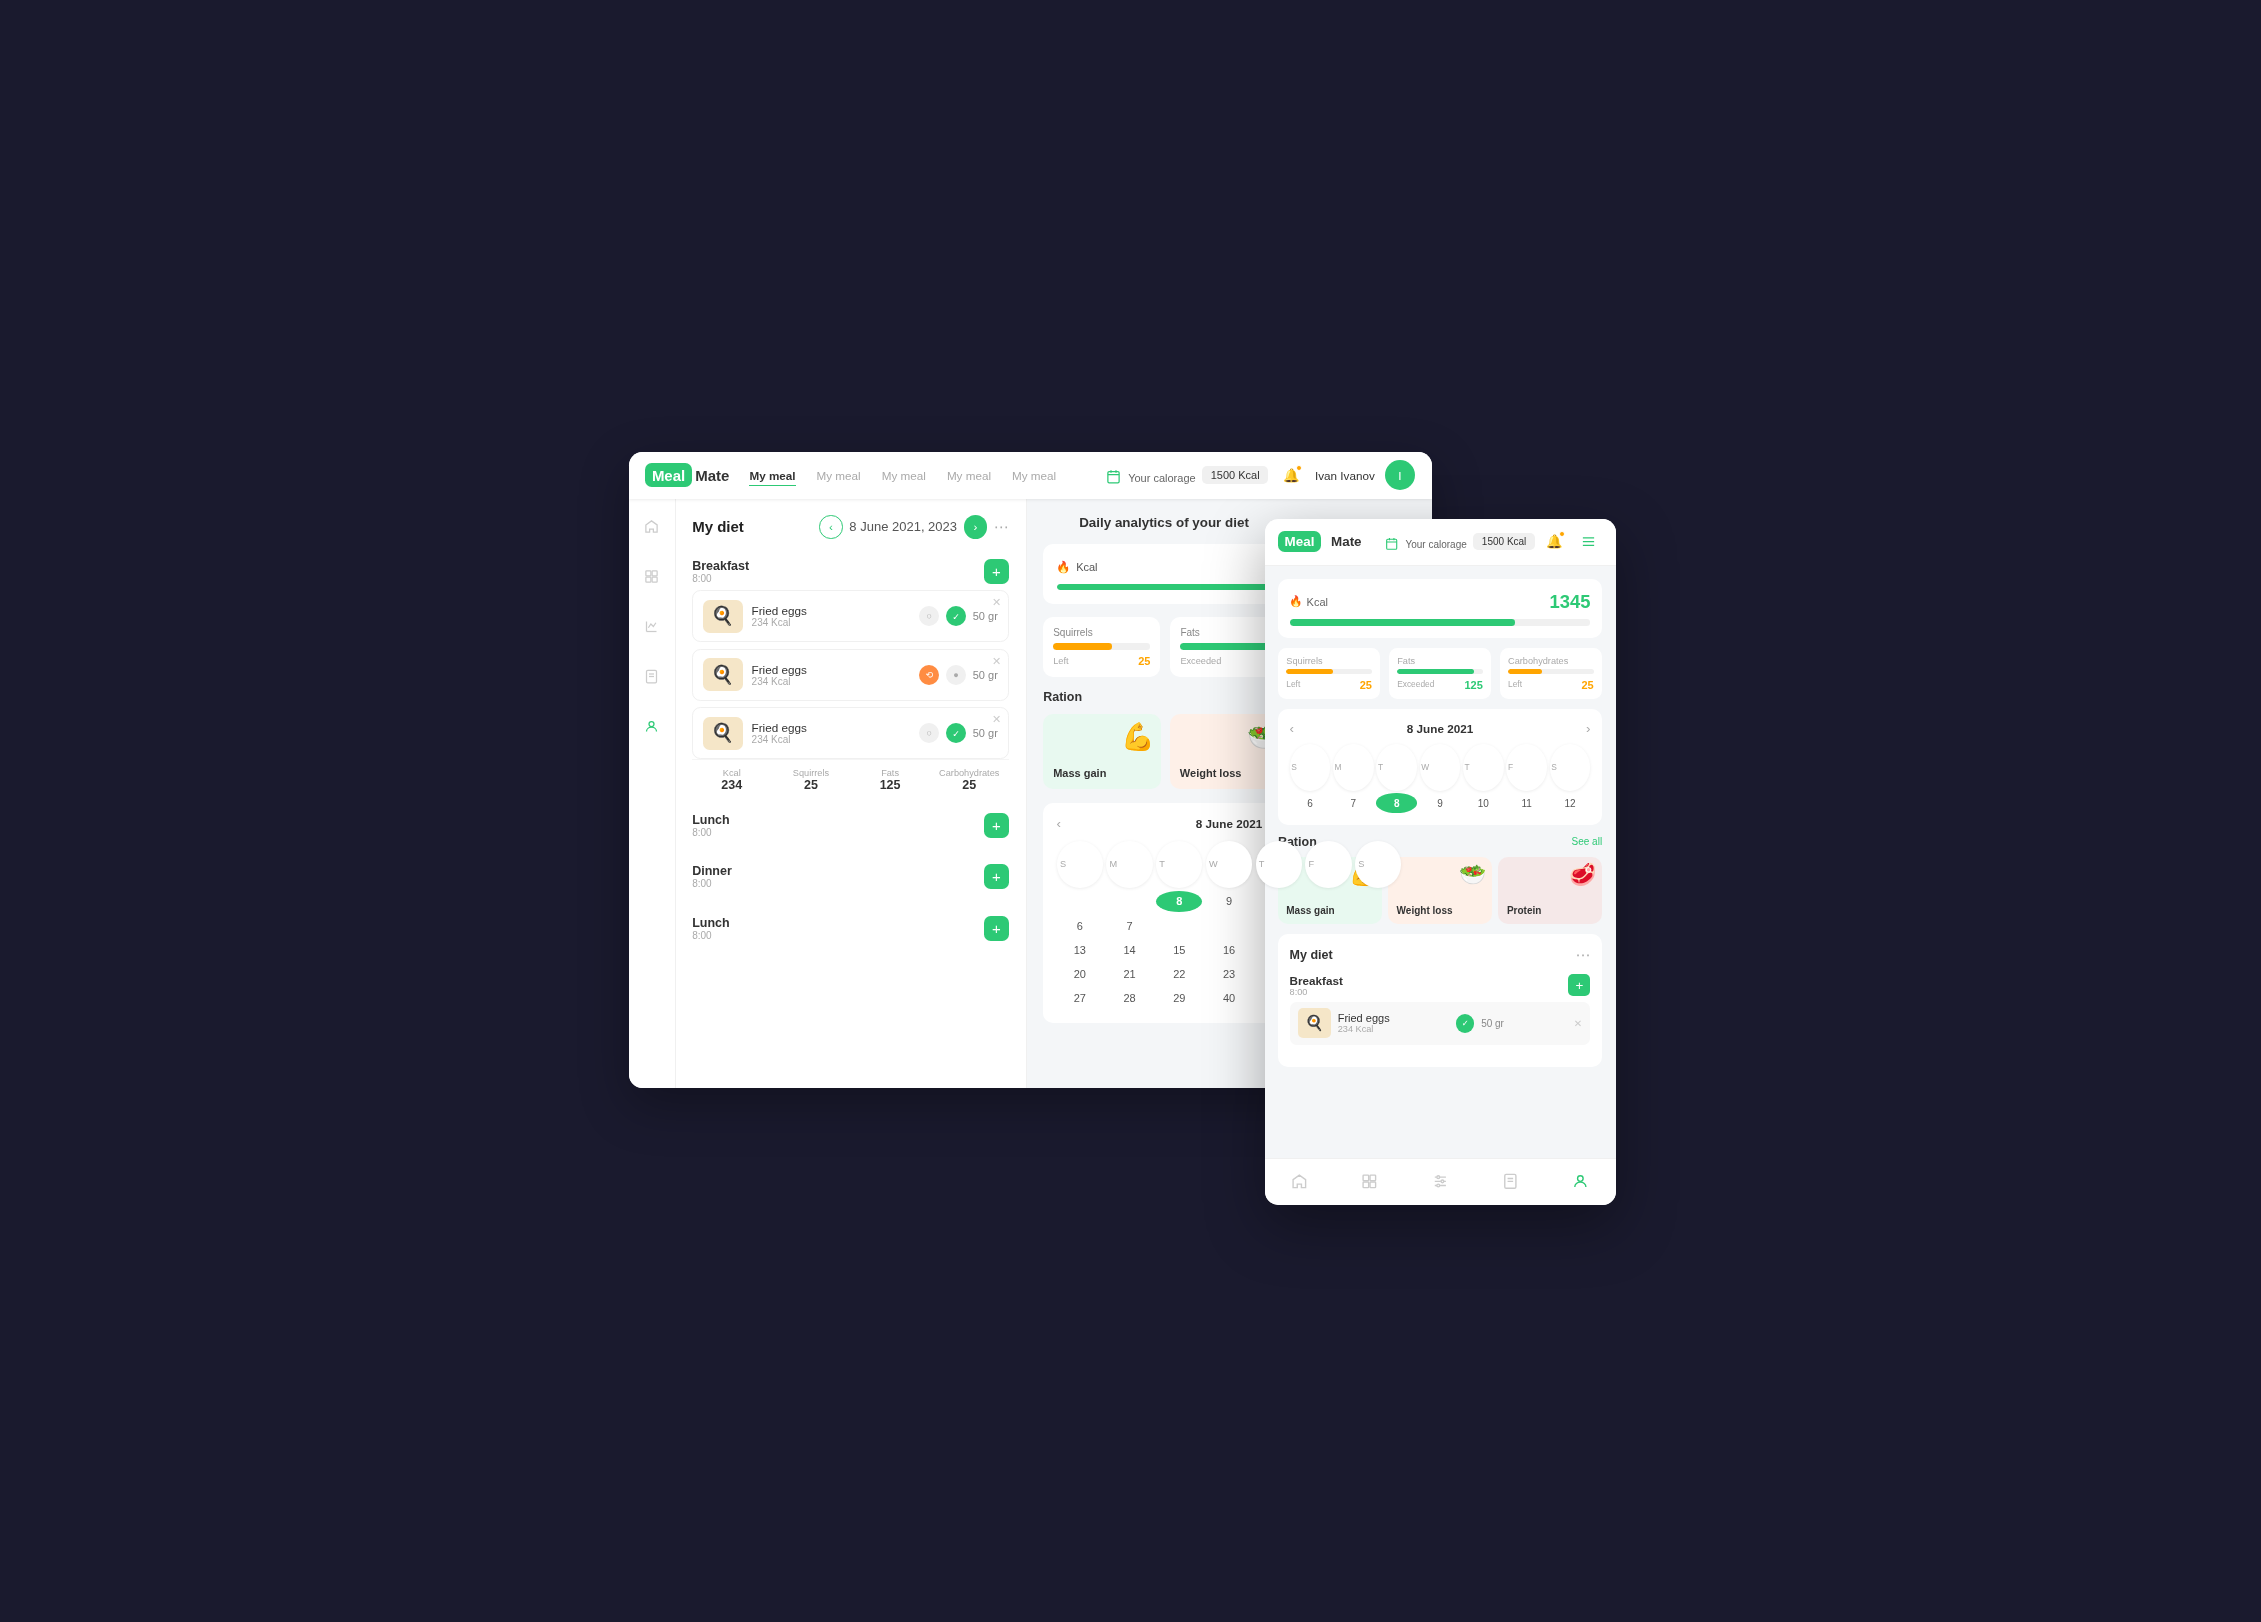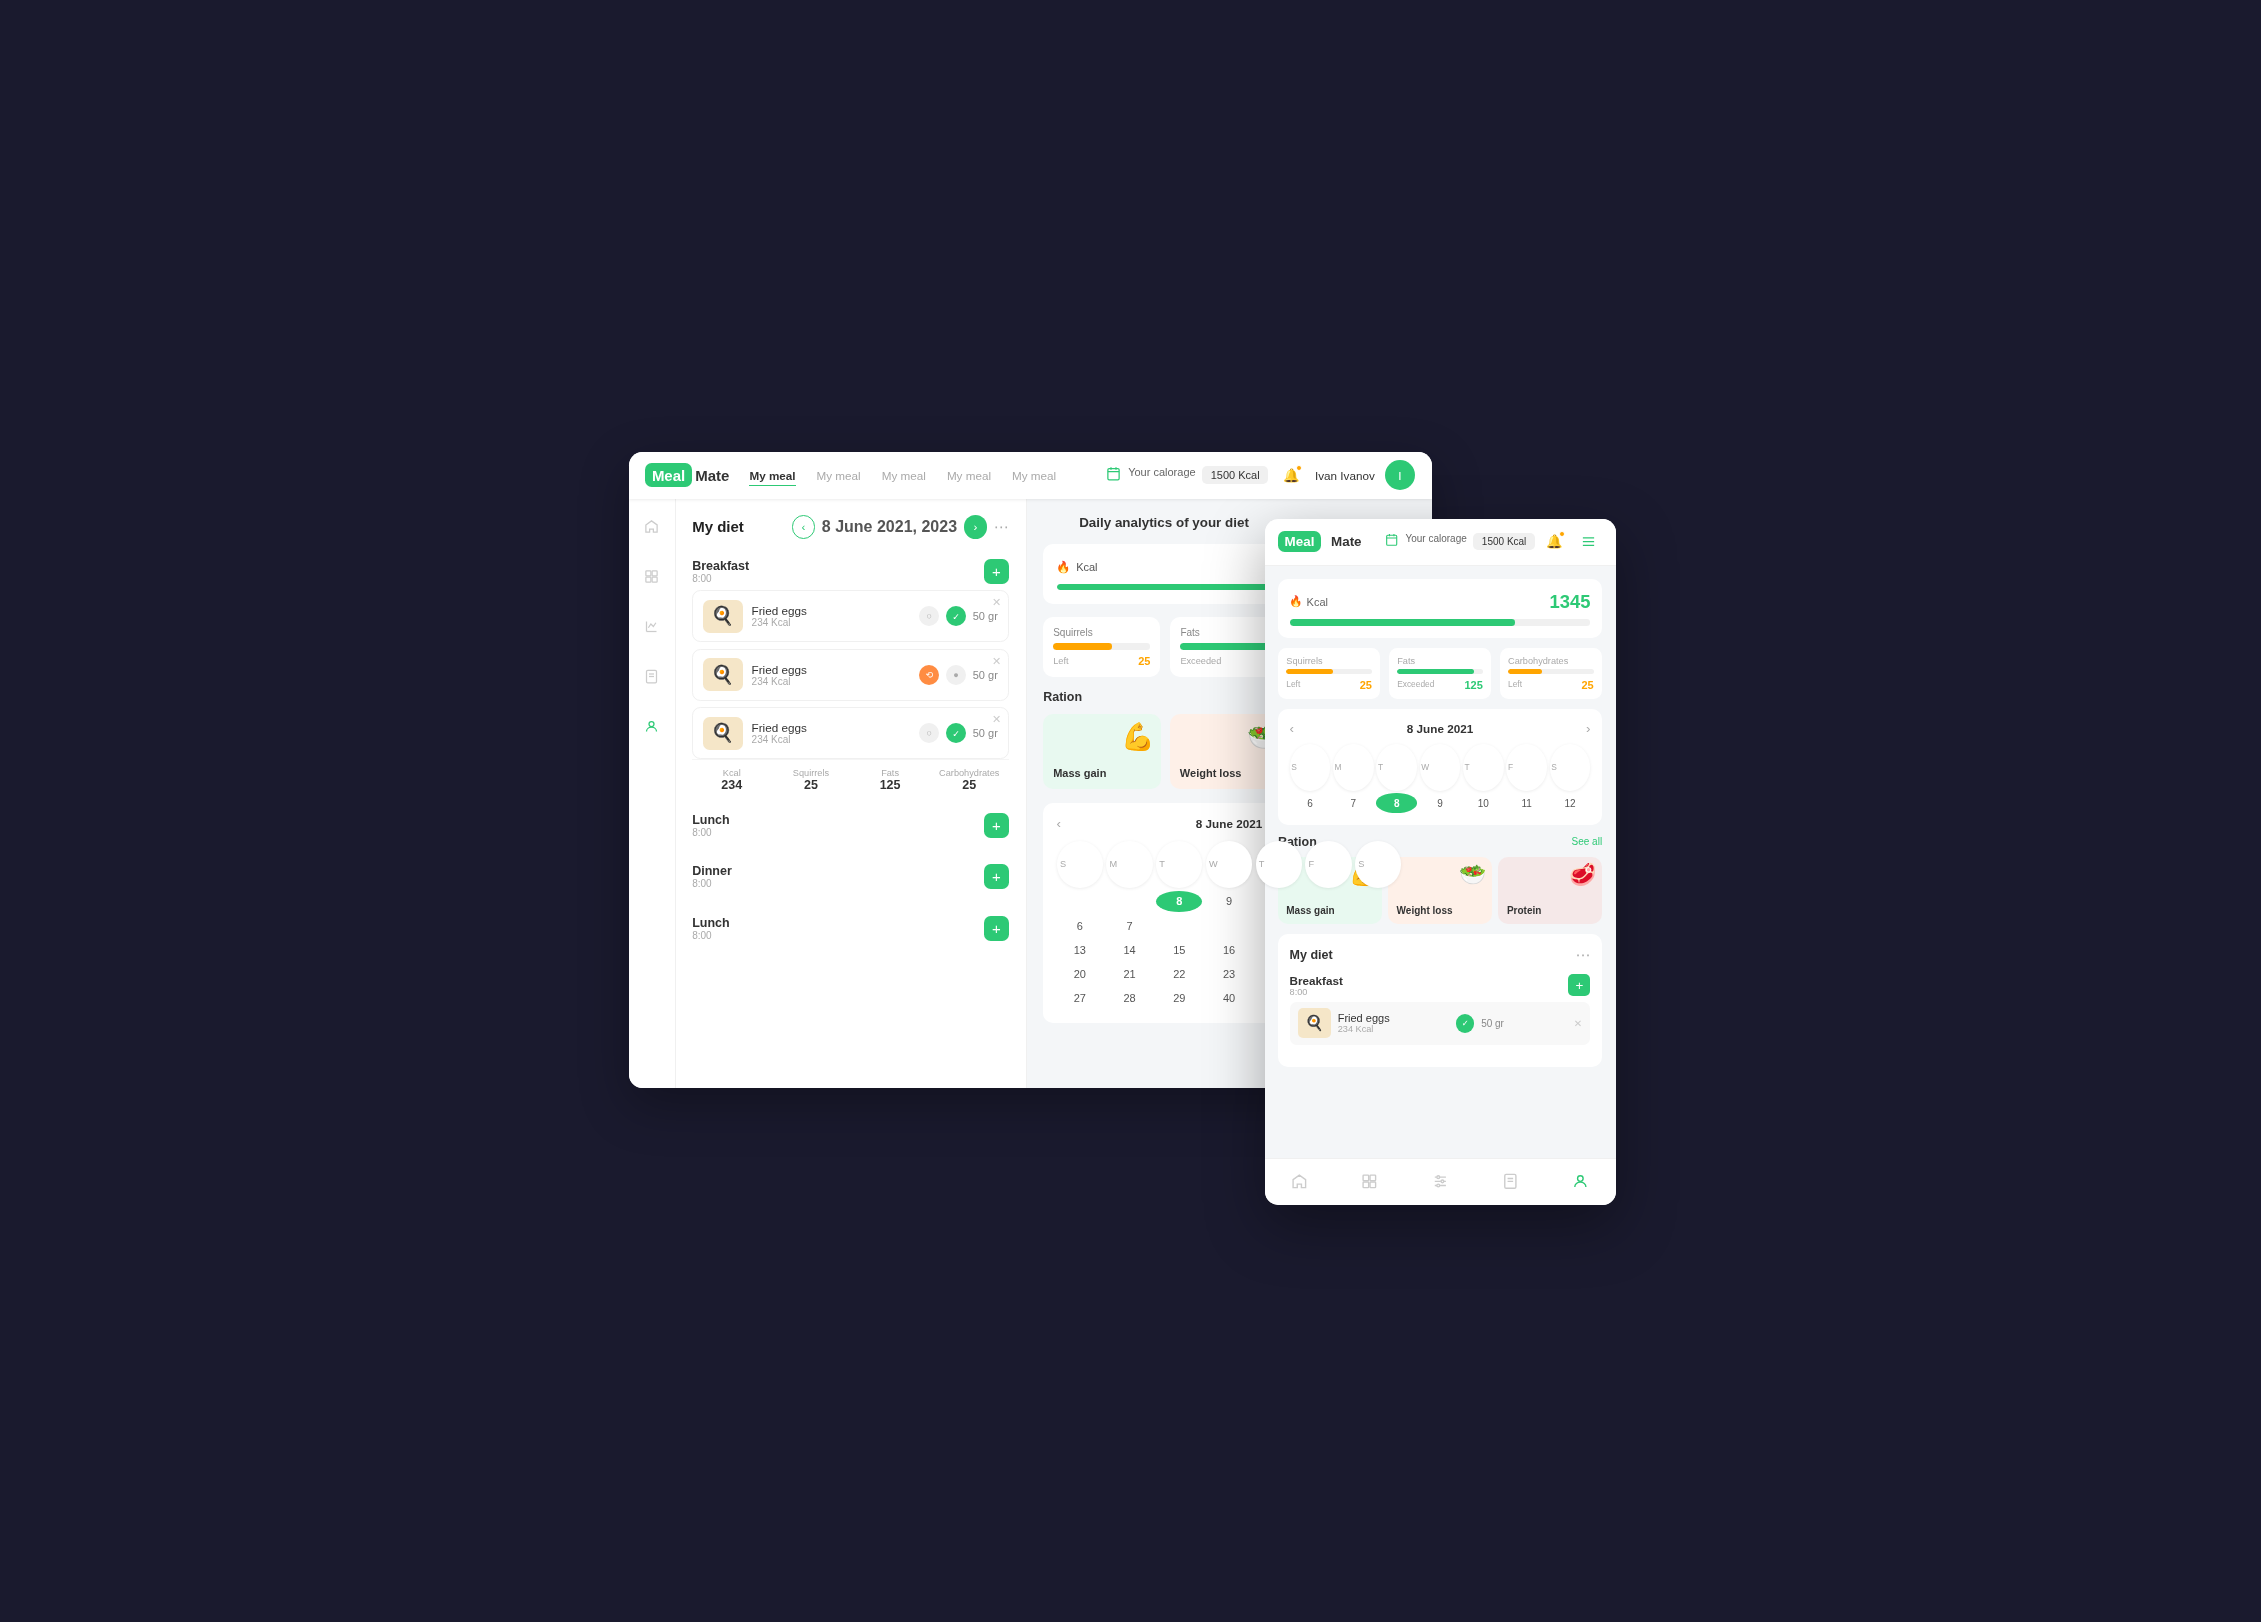--- a/index.html
+++ b/index.html
@@ -85,21 +85,21 @@
     }
     .nav-tab.muted { color: #aaa; }
 
     .header-right {
       display: flex;
       align-items: center;
       gap: 10px;
     }
     .calorie-display {
       display: flex;
-      align-items: flex-start;
+      align-items: flex-end;
       gap: 6.7px;
       font-size: 11px;
       color: #666;
     }
     .calorie-badge {
       background: #f0f0f0;
       border-radius: 5px;
       padding: 3.3px 8.4px;
       font-size: 11px;
       font-weight: 500;
@@ -178,21 +178,21 @@
     .panel-title {
       font-size: 15px;
       font-weight: 700;
       color: #222;
     }
     .date-nav {
       display: flex;
       align-items: center;
       gap: 6.7px;
     }
-    .date-text { font-size: 16px; color: #555; font-weight: 700; }
+    .date-text { font-size: 13px; color: #555; font-weight: 400; }
     .nav-btn {
       width: 23.4px; height: 23.4px;
       border-radius: 50%;
       border: none;
       cursor: pointer;
       display: flex; align-items: center; justify-content: center;
       font-size: 11.7px;
     }
     .nav-btn.green { background: #2DC975; color: white; }
     .nav-btn.outline {

